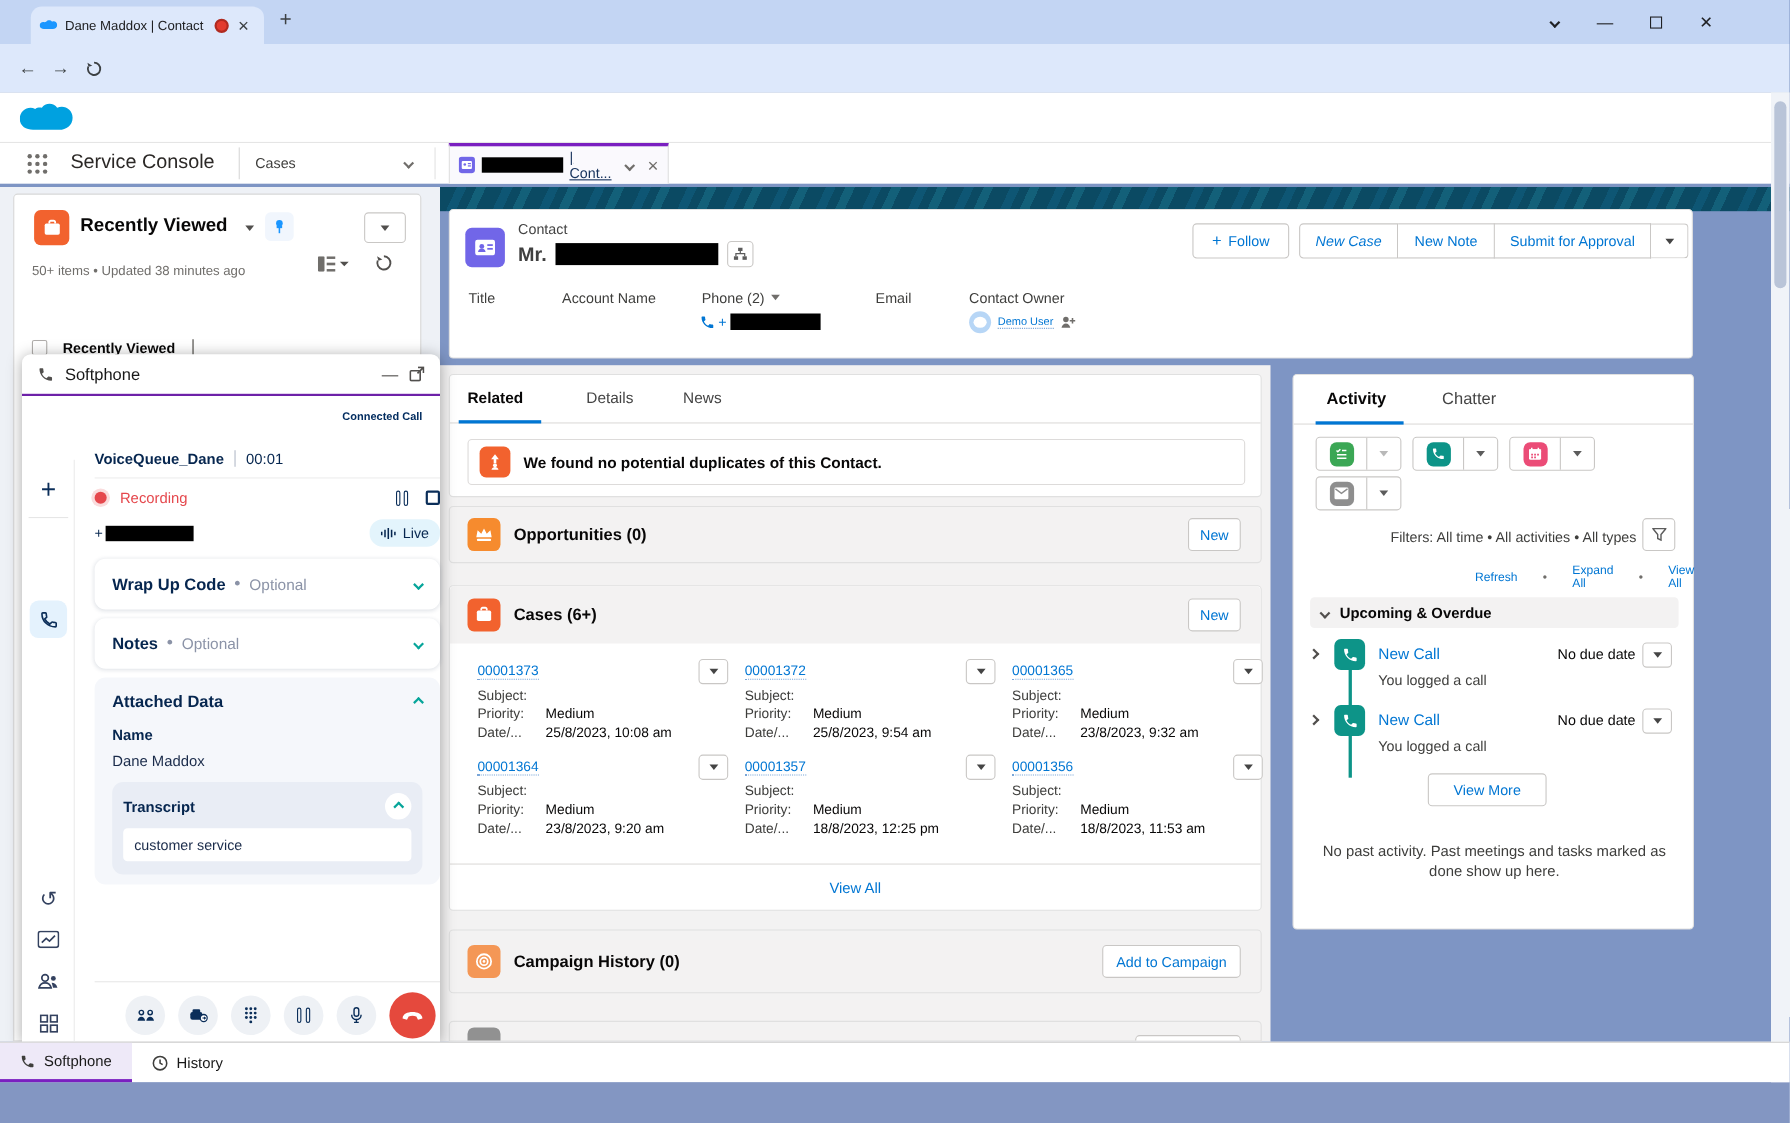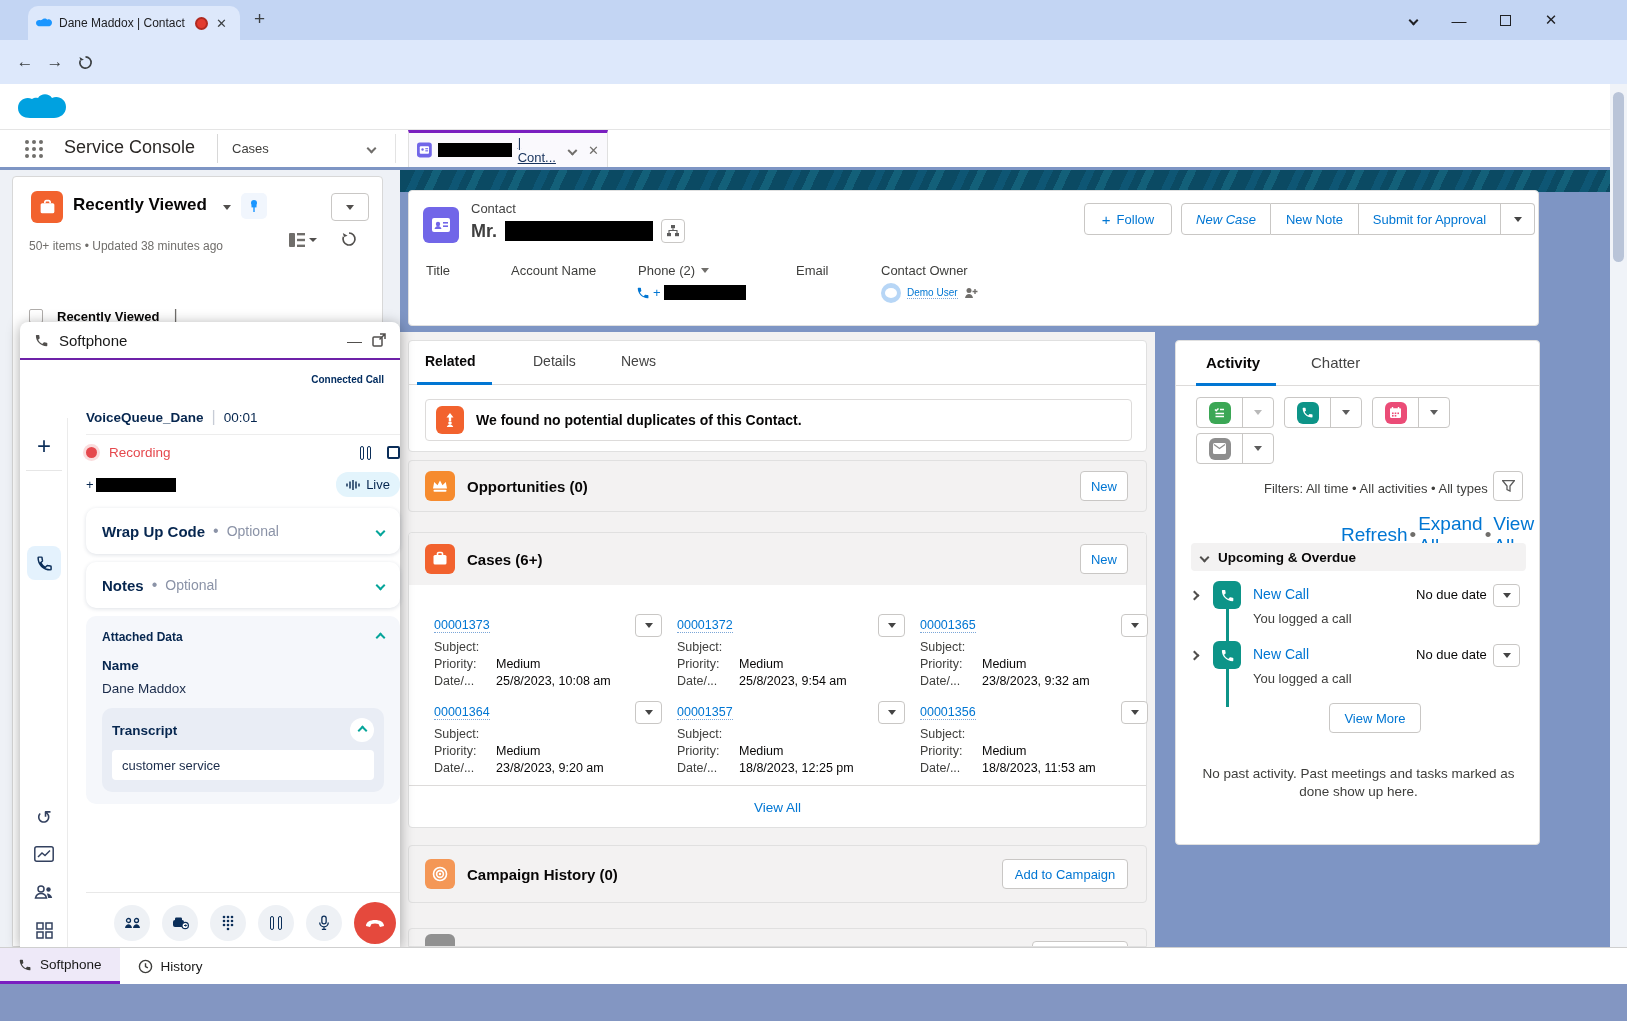--- a/index.html
+++ b/index.html
@@ -42,21 +42,21 @@
      background:repeating-linear-gradient(115deg,#0b4a63 0 14px,#0e5674 14px 22px,#0b4a63 22px 30px,#136079 30px 38px); }
   .leftcol { position:absolute; left:400px; top:162px; width:755px; height:615px; background:#f3f2f2; }
   .card { background:#fff; border:1px solid #e0e0e0; border-radius:4px; position:absolute; }
   .secheader { background:#f3f2f2; border:1px solid #e0e0e0; border-radius:4px; position:absolute; display:flex; align-items:center; }
   .objicon { border-radius:6px; display:flex; align-items:center; justify-content:center; flex:none; }
   .btn { border:1px solid #c9c7c5; background:#fff; border-radius:4px; color:#0176d3; font-size:13px; display:flex; align-items:center; justify-content:center; }
   .link { color:#0176d3; text-decoration:none; }
   .dotted { border-bottom:1px dotted #7aa6d8; }
   .ddbtn { width:27px; height:23px; border:1px solid #c9c7c5; border-radius:4px; background:#fff; color:#444; display:flex; align-items:center; justify-content:center; }
   
-  .case-cell { position:absolute; width:228px; font-size:12.5px;margin-top:15px; }
+  .case-cell { position:absolute; width:228px; font-size:12.5px; }
   .case-cell .crow { display:flex; margin-top:3px; }
   .case-cell .clabel { width:62px; color:#3e3e3c; }
   .case-cell .cval { color:#080707; }
   
   .listpanel { position:absolute; left:12px; top:6px; width:371px; height:771px; background:#fff; border:1px solid #d8d8d8; border-radius:4px 4px 0 0; }
   
   .softphone { position:absolute; left:20px; top:152px; width:380px; height:625px; background:#fff; border-radius:8px 8px 0 0; box-shadow:0 2px 14px rgba(0,0,0,.35); }
   .sp-rail { position:absolute; left:0; top:96px; width:48px; height:529px; border-right:1px solid #ebebeb; }
   .railicon { position:absolute; left:0; width:48px; display:flex; justify-content:center; color:#33415f; }
   .sp-acc { position:absolute; left:66px; width:314px; border-radius:10px; background:#fff; box-shadow:0 1px 4px rgba(20,40,80,.14); display:flex; align-items:center; padding:0 16px; gap:8px; }
@@ -562,21 +562,21 @@
           </span>
       </div>
     </div>
 
     <div class="abs" style="left:88px;top:140px;font-size:13px;color:#3e3e3c;">Filters: All time • All activities • All types</div>
     <div class="abs" style="left:317px;top:130px;width:30px;height:30px;border:1px solid #c9c7c5;border-radius:4px;display:flex;align-items:center;justify-content:center;">
       <svg width="13" height="12" viewBox="0 0 13 12">
           <path d="M0.5 0.5h12L8 6v5l-3-1.5V6z" fill="none" stroke="#5c5c5c" stroke-width="1.3"></path>
         </svg>
     </div>
-    <div class="abs flex" style="left:165px;top:172px;gap:2px;font-size:19px;align-items:center;">
+    <div class="abs flex" style="left:165px;top:172px;gap:23px;font-size:11px;align-items:center;">
       <a class="link">Refresh</a>
       <span style="color:#706e6b;">•</span>
       <a class="link">Expand All</a>
       <span style="color:#706e6b;">•</span>
       <a class="link">View All</a>
     </div>
 
     <div class="abs flex" style="left:15px;top:202px;width:335px;height:28px;background:#f3f2f2;border-radius:4px;gap:10px;padding:0 10px;">
       <span class="chev" style="color:#514f4d;"></span>
       <span style="font-size:13.5px;font-weight:bold;color:#080707;">Upcoming &amp; Overdue</span>
@@ -607,21 +607,21 @@
             <path d="M4.4 7.2c1 2 2.4 3.4 4.4 4.4l1.5-1.5c.2-.2.5-.3.7-.2.8.3 1.7.4 2.5.4.4 0 .7.3.7.7v2.3c0 .4-.3.7-.7.7C7 14 2 9 2 2.7c0-.4.3-.7.7-.7H5c.4 0 .7.3.7.7 0 .9.1 1.7.4 2.5.1.2 0 .5-.2.7z" fill="#fff"></path>
           </svg>
         </span>
       <a class="link abs" style="left:62px;top:5px;font-size:14px;">New Call</a>
       <span class="abs" style="left:225px;top:6px;font-size:13px;color:#080707;">No due date</span>
       <span class="ddbtn abs" style="left:302px;top:3px;">
           <span class="tri"></span>
         </span>
       <span class="abs" style="left:62px;top:30px;font-size:13px;color:#3e3e3c;">You logged a call</span>
     </div>
-    <div class="btn abs" style="left:153px;top:362px;width:92px;height:30px;">View More</div>
+    <div class="btn abs" style="left:122px;top:362px;width:108px;height:30px;">View More</div>
     <div class="abs" style="left:20px;top:424px;width:325px;font-size:13.5px;color:#3e3e3c;text-align:center;line-height:18px;">No past activity. Past meetings and tasks marked as done show up here.</div>
   </div>
 
   <div class="listpanel">
     <span class="objicon abs" style="left:18px;top:14px;width:32px;height:32px;background:#f2622e;">
       <svg width="19" height="19" viewBox="0 0 18 18">
           <rect x="2.5" y="5" width="13" height="9.5" rx="1.5" fill="#fff"></rect>
           <path d="M6.5 5V3.8A1.3 1.3 0 0 1 7.8 2.5h2.4a1.3 1.3 0 0 1 1.3 1.3V5" fill="none" stroke="#fff" stroke-width="1.6"></path>
         </svg>
     </span>
@@ -765,21 +765,21 @@
     </div>
     <div class="sp-acc" style="top:240px;height:46px;">
       <span class="ttl">Notes</span>
       <span style="color:#8b93a7;">•</span>
       <span class="hint">Optional</span>
       <span class="tealchev chev"></span>
     </div>
 
     <div class="abs" style="left:66px;top:294px;width:314px;height:188px;border-radius:10px;background:#f5f7fb;padding:14px 16px;">
       <div class="flex">
-        <span style="font-weight:bold;font-size:12px;color:#06264f;">Attached Data</span>
+        <span style="font-weight:bold;font-size:15px;color:#06264f;">Attached Data</span>
         <span class="tealchev chev up"></span>
       </div>
       <div style="margin-top:14px;font-size:13.5px;font-weight:bold;color:#06264f;">Name</div>
       <div style="margin-top:8px;font-size:13.5px;color:#1a2b4a;">Dane Maddox</div>
       <div style="margin-top:12px;background:#e9edf5;border-radius:10px;padding:10px 10px 12px;">
         <div class="flex">
           <span style="font-weight:bold;font-size:13.5px;color:#06264f;">Transcript</span>
           <span style="margin-left:auto;width:24px;height:24px;border-radius:50%;background:#fff;display:flex;align-items:center;justify-content:center;">
               <span class="chev up" style="color:#06a59a;"></span>
             </span>

